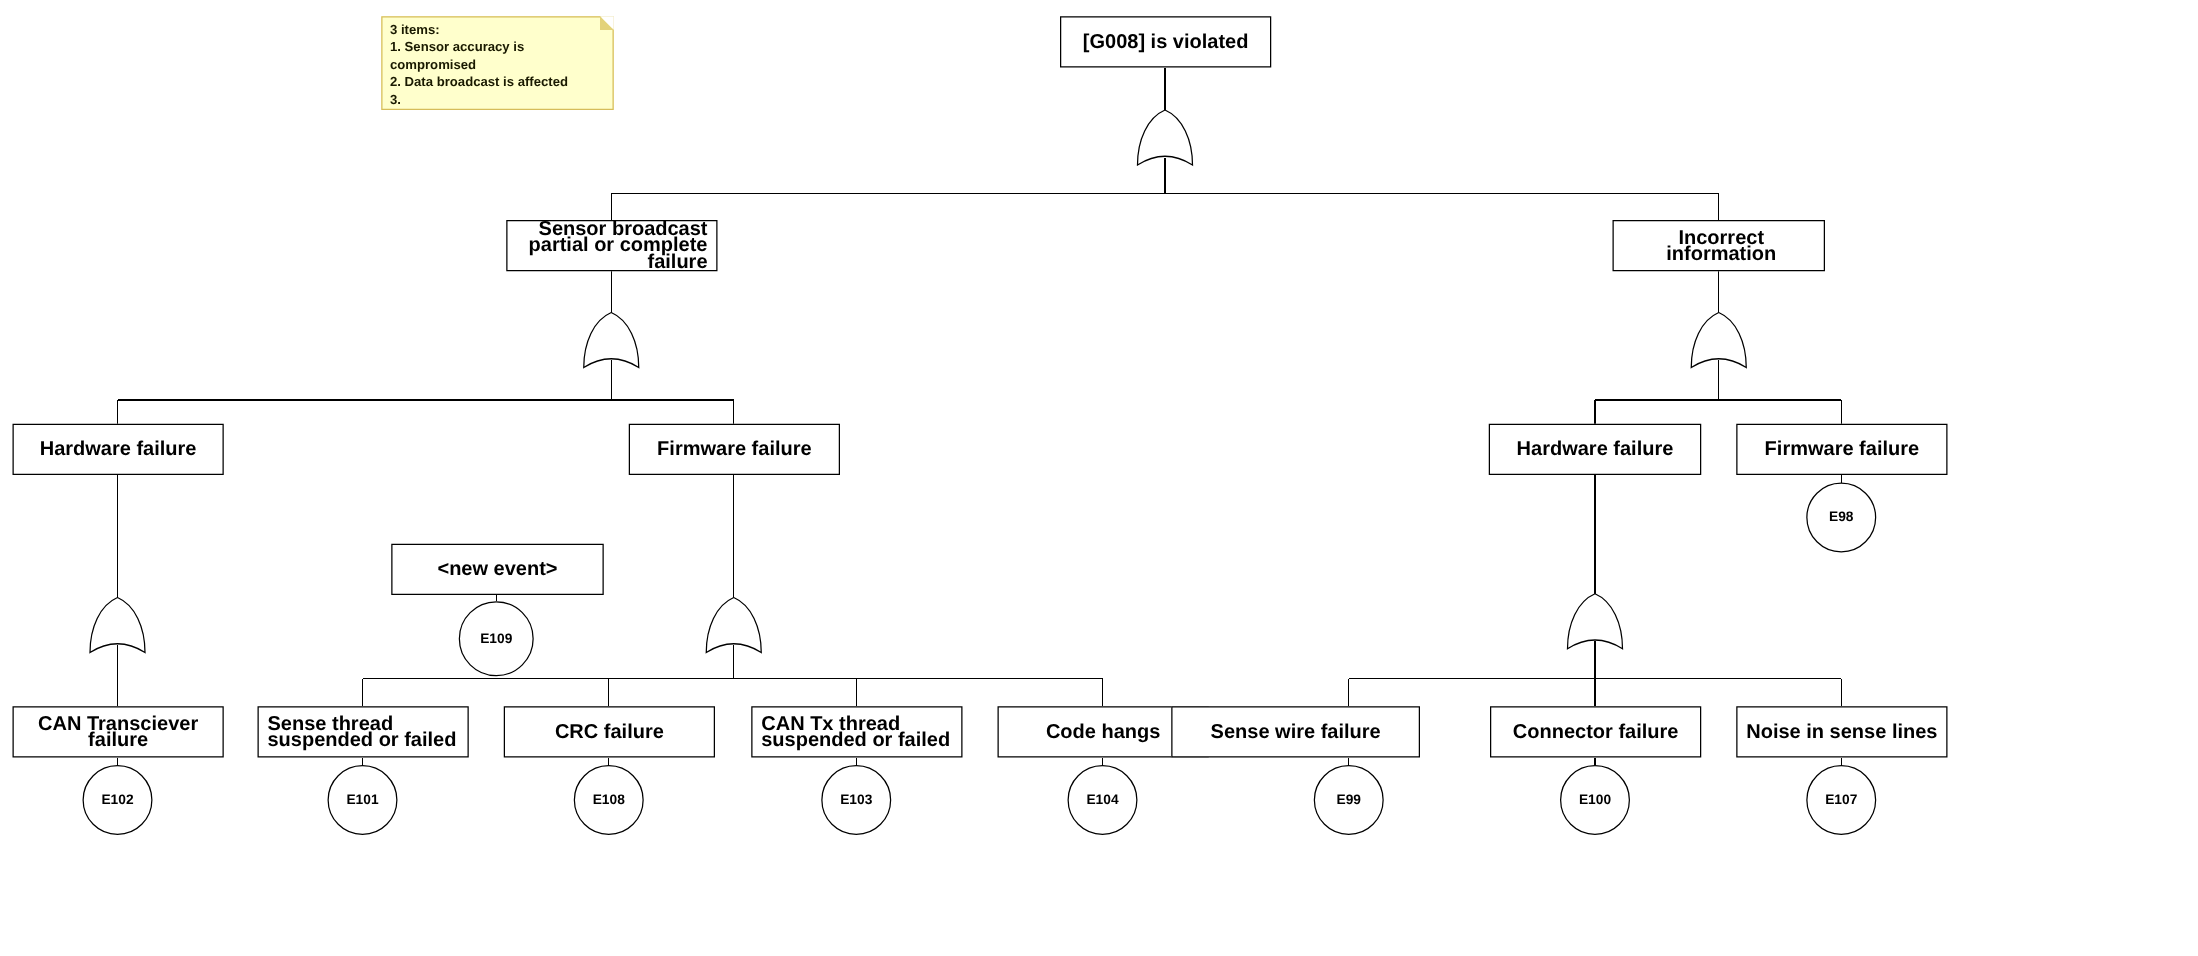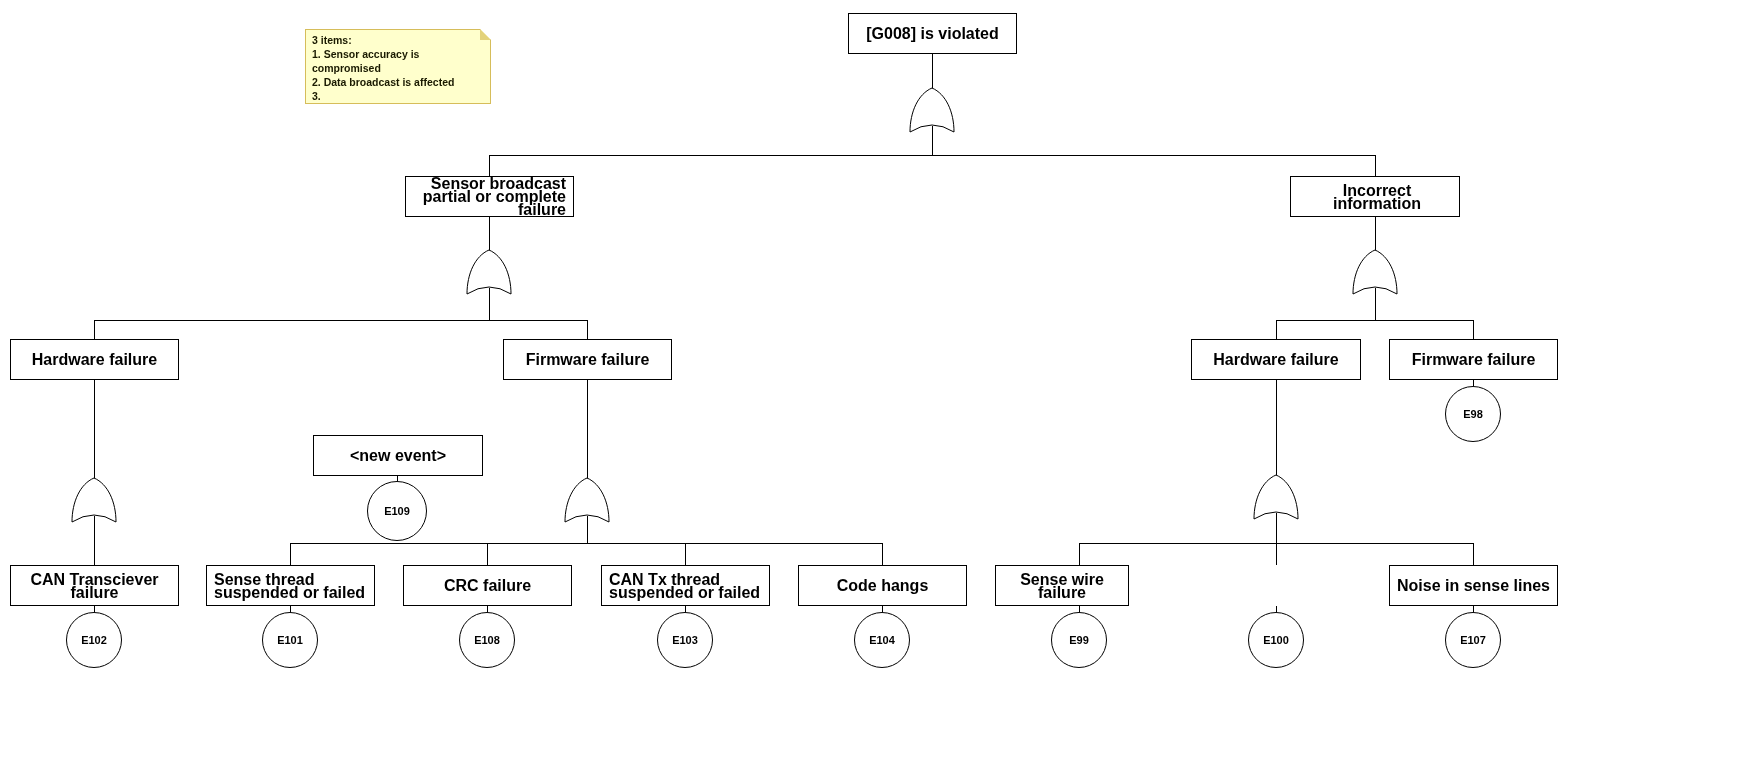--- a/index.html
+++ b/index.html
@@ -46,21 +46,20 @@
     position:absolute;
     left:305px;top:13px;width:186px;height:75px;
     box-sizing:border-box;
     background:#ffffcc;
     border:1px solid #d6bd5a;
     padding:3px 6px;
     font-weight:bold;
     font-size:10.5px;
     line-height:14px;
     color:#1a1a00;
-    margin-top:16px;
   }
   .note::before{
     content:"";position:absolute;top:-1px;right:-1px;
     width:0;height:0;
     border-top:11px solid #ffffff;
     border-left:11px solid transparent;
   }
   .note::after{
     content:"";position:absolute;top:-1px;right:-1px;
     width:0;height:0;
@@ -152,22 +151,23 @@
   <div class="box" style="left:10px;top:565px;width:169px;height:41px;">CAN Transciever failure</div>
 
   <div class="box left" style="left:206px;top:565px;width:169px;height:41px;">Sense thread suspended or failed</div>
 
   <div class="box" style="left:403px;top:565px;width:169px;height:41px;">CRC failure</div>
 
   <div class="box left" style="left:601px;top:565px;width:169px;height:41px;">CAN Tx thread suspended or failed</div>
 
   <div class="box" style="left:798px;top:565px;width:169px;height:41px;">Code hangs</div>
 
-  <div class="box" style="left:995px;top:565px;width:134px;height:41px;">Sense wire failure</div>
+  <div class="box" style="left:937px;top:565px;width:199px;height:41px;">Sense wire failure</div>
 
+  <div class="box" style="left:1192px;top:565px;width:169px;height:41px;">Connector failure</div>
 
   <div class="box" style="left:1389px;top:565px;width:169px;height:41px;">Noise in sense lines</div>
 
   <div class="ev" style="left:66px;top:612px;">E102</div>
   <div class="ev" style="left:262px;top:612px;">E101</div>
   <div class="ev" style="left:459px;top:612px;">E108</div>
   <div class="ev" style="left:657px;top:612px;">E103</div>
   <div class="ev" style="left:854px;top:612px;">E104</div>
   <div class="ev" style="left:1051px;top:612px;">E99</div>
   <div class="ev" style="left:1248px;top:612px;">E100</div>

